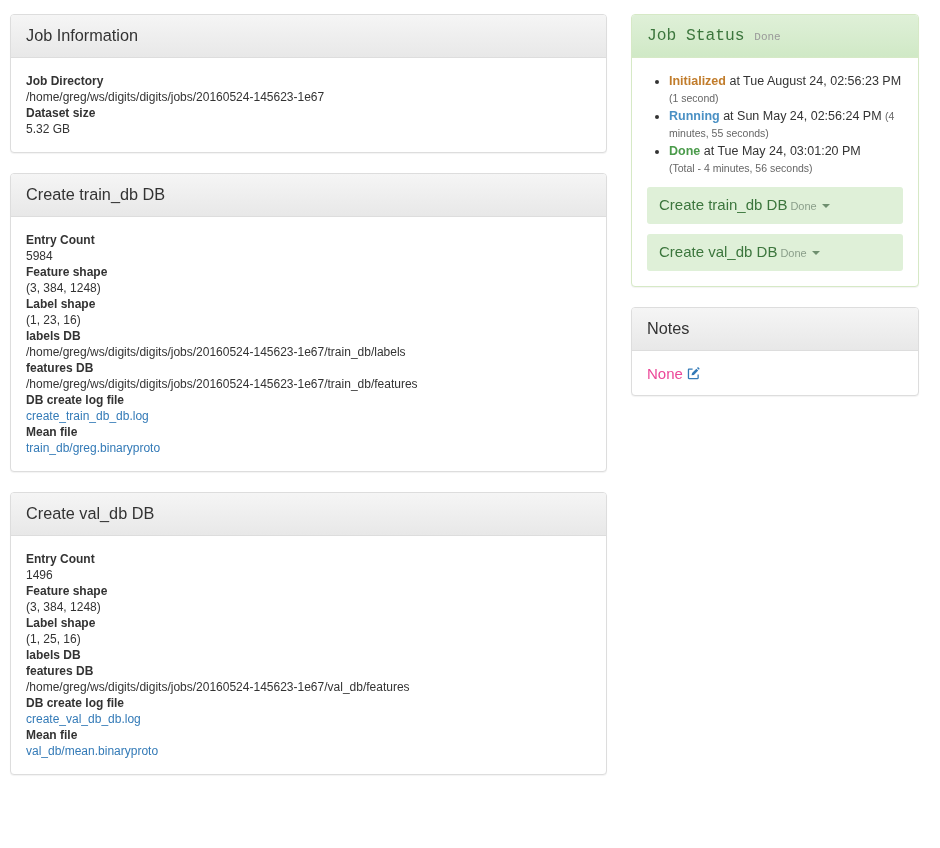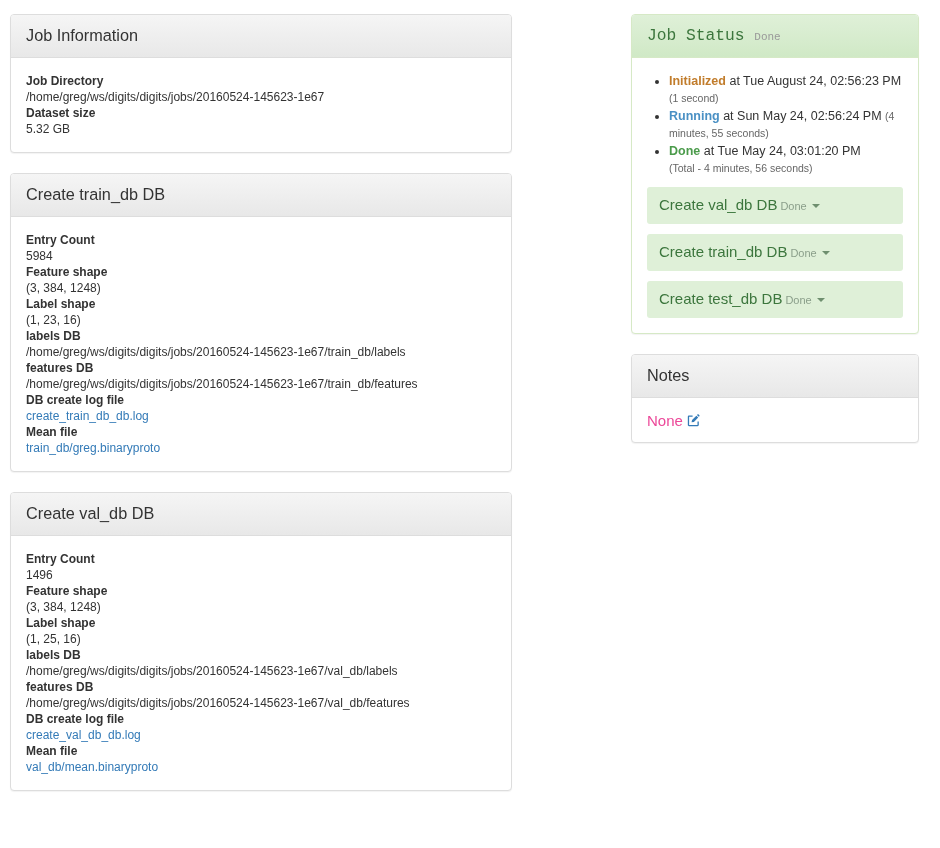--- a/index.html
+++ b/index.html
@@ -18,21 +18,21 @@
   .page {
     position: relative;
     width: 940px;
     height: 848px;
     overflow: hidden;
   }
   .col-left {
     position: absolute;
     left: 10px;
     top: 14px;
-    width: 502px;
+    width: 597px;
   }
   .col-right {
     position: absolute;
     left: 631px;
     top: 14px;
     width: 288px;
   }
 
   
   .panel {
@@ -234,21 +234,20 @@
       </div>
       <div class="panel-body">
         <dl class="dl">
           <dt>Entry Count</dt>
           <dd>1496</dd>
           <dt>Feature shape</dt>
           <dd>(3, 384, 1248)</dd>
           <dt>Label shape</dt>
           <dd>(1, 25, 16)</dd>
           <dt>labels DB</dt>
-          <dd>/home/greg/ws/digits/digits/jobs/20160524-145623-1e67/val_db/labels</dd>
           <dt>features DB</dt>
           <dd>/home/greg/ws/digits/digits/jobs/20160524-145623-1e67/val_db/features</dd>
           <dt>DB create log file</dt>
           <dd><a href="#">create_val_db_db.log</a></dd>
           <dt>Mean file</dt>
           <dd><a href="#">val_db/mean.binaryproto</a></dd>
         </dl>
       </div>
     </div>
 
@@ -277,27 +276,24 @@
           </li>
           <li>
             <span class="label-txt st-done">Done</span>
             <span>at Tue May 24, 03:01:20 PM</span>
             <br>
             <small>(Total - 4 minutes, 56 seconds)</small>
           </li>
         </ul>
 
         <button class="task-btn">
-          <span>Create val_db DB</span><span class="task-state">Done</span><span class="caret"></span>
-        </button>
-        <button class="task-btn">
           <span>Create train_db DB</span><span class="task-state">Done</span><span class="caret"></span>
         </button>
         <button class="task-btn">
-          <span>Create test_db DB</span><span class="task-state">Done</span><span class="caret"></span>
+          <span>Create val_db DB</span><span class="task-state">Done</span><span class="caret"></span>
         </button>
       </div>
     </div>
 
     <div class="panel">
       <div class="panel-heading">
         <h3 class="panel-title">Notes</h3>
       </div>
       <div class="notes-body">
         <span class="notes-none">None</span><span class="edit-icon" title="Edit">

